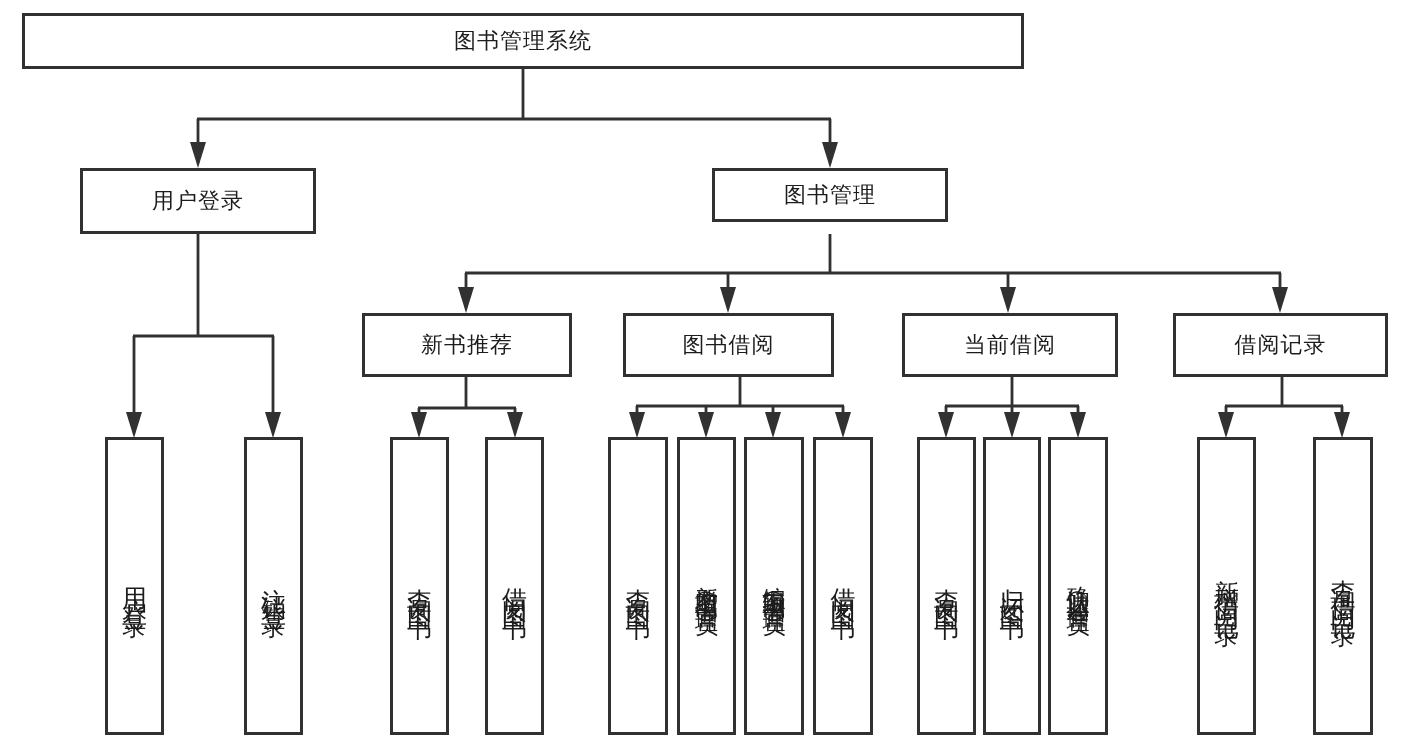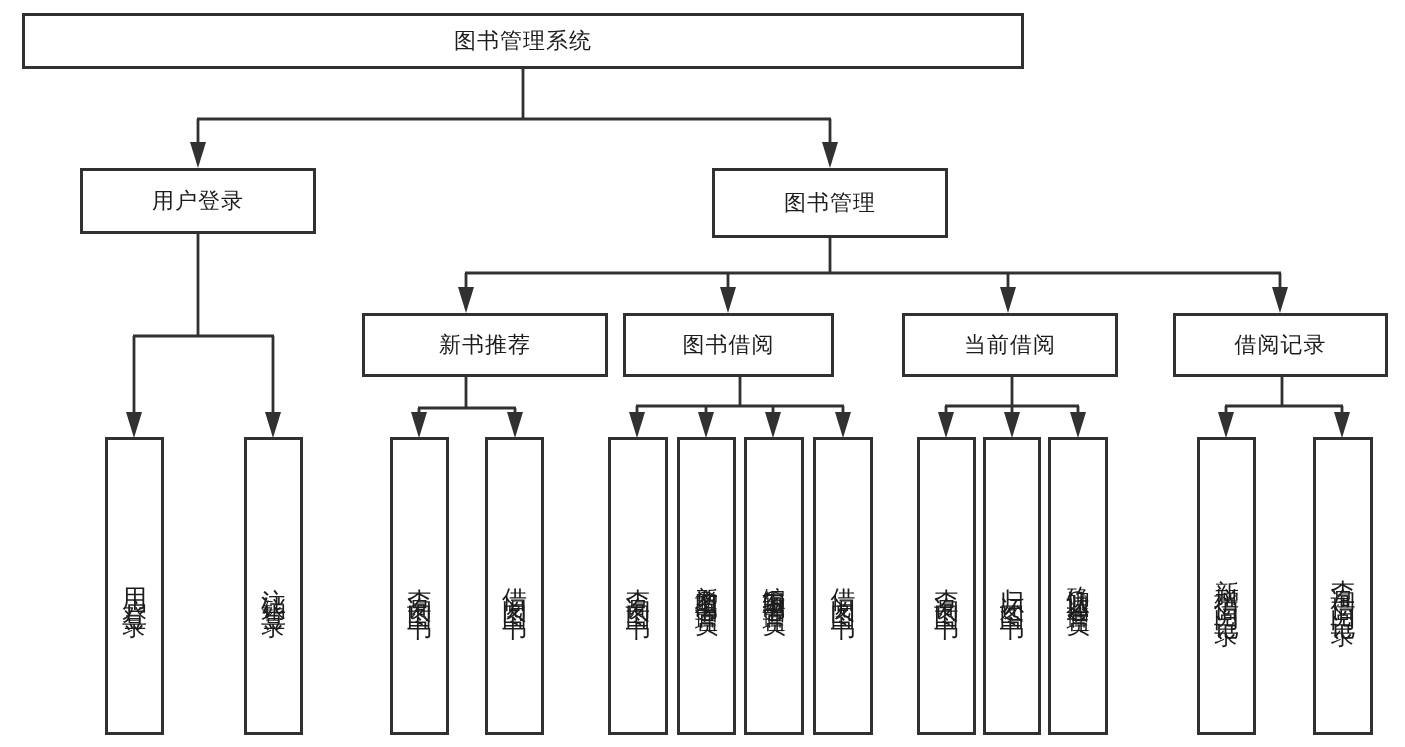--- a/index.html
+++ b/index.html
@@ -69,25 +69,25 @@
     </g>
   </svg>
 
   <div class="node h-node" style="left:22px;top:13px;width:1002px;height:56px;">
     <span>图书管理系统</span>
   </div>
 
   <div class="node h-node" style="left:80px;top:168px;width:236px;height:66px;">
     <span>用户登录</span>
   </div>
-  <div class="node h-node" style="left:712px;top:168px;width:236px;height:70px;">
+  <div class="node h-node" style="left:712px;top:168px;width:236px;height:54px;">
     <span>图书管理</span>
   </div>
 
-  <div class="node h-node" style="left:362px;top:313px;width:246px;height:64px;">
+  <div class="node h-node" style="left:362px;top:313px;width:210px;height:64px;">
     <span>新书推荐</span>
   </div>
   <div class="node h-node" style="left:623px;top:313px;width:211px;height:64px;">
     <span>图书借阅</span>
   </div>
   <div class="node h-node" style="left:902px;top:313px;width:216px;height:64px;">
     <span>当前借阅</span>
   </div>
   <div class="node h-node" style="left:1173px;top:313px;width:215px;height:64px;">
     <span>借阅记录</span>

